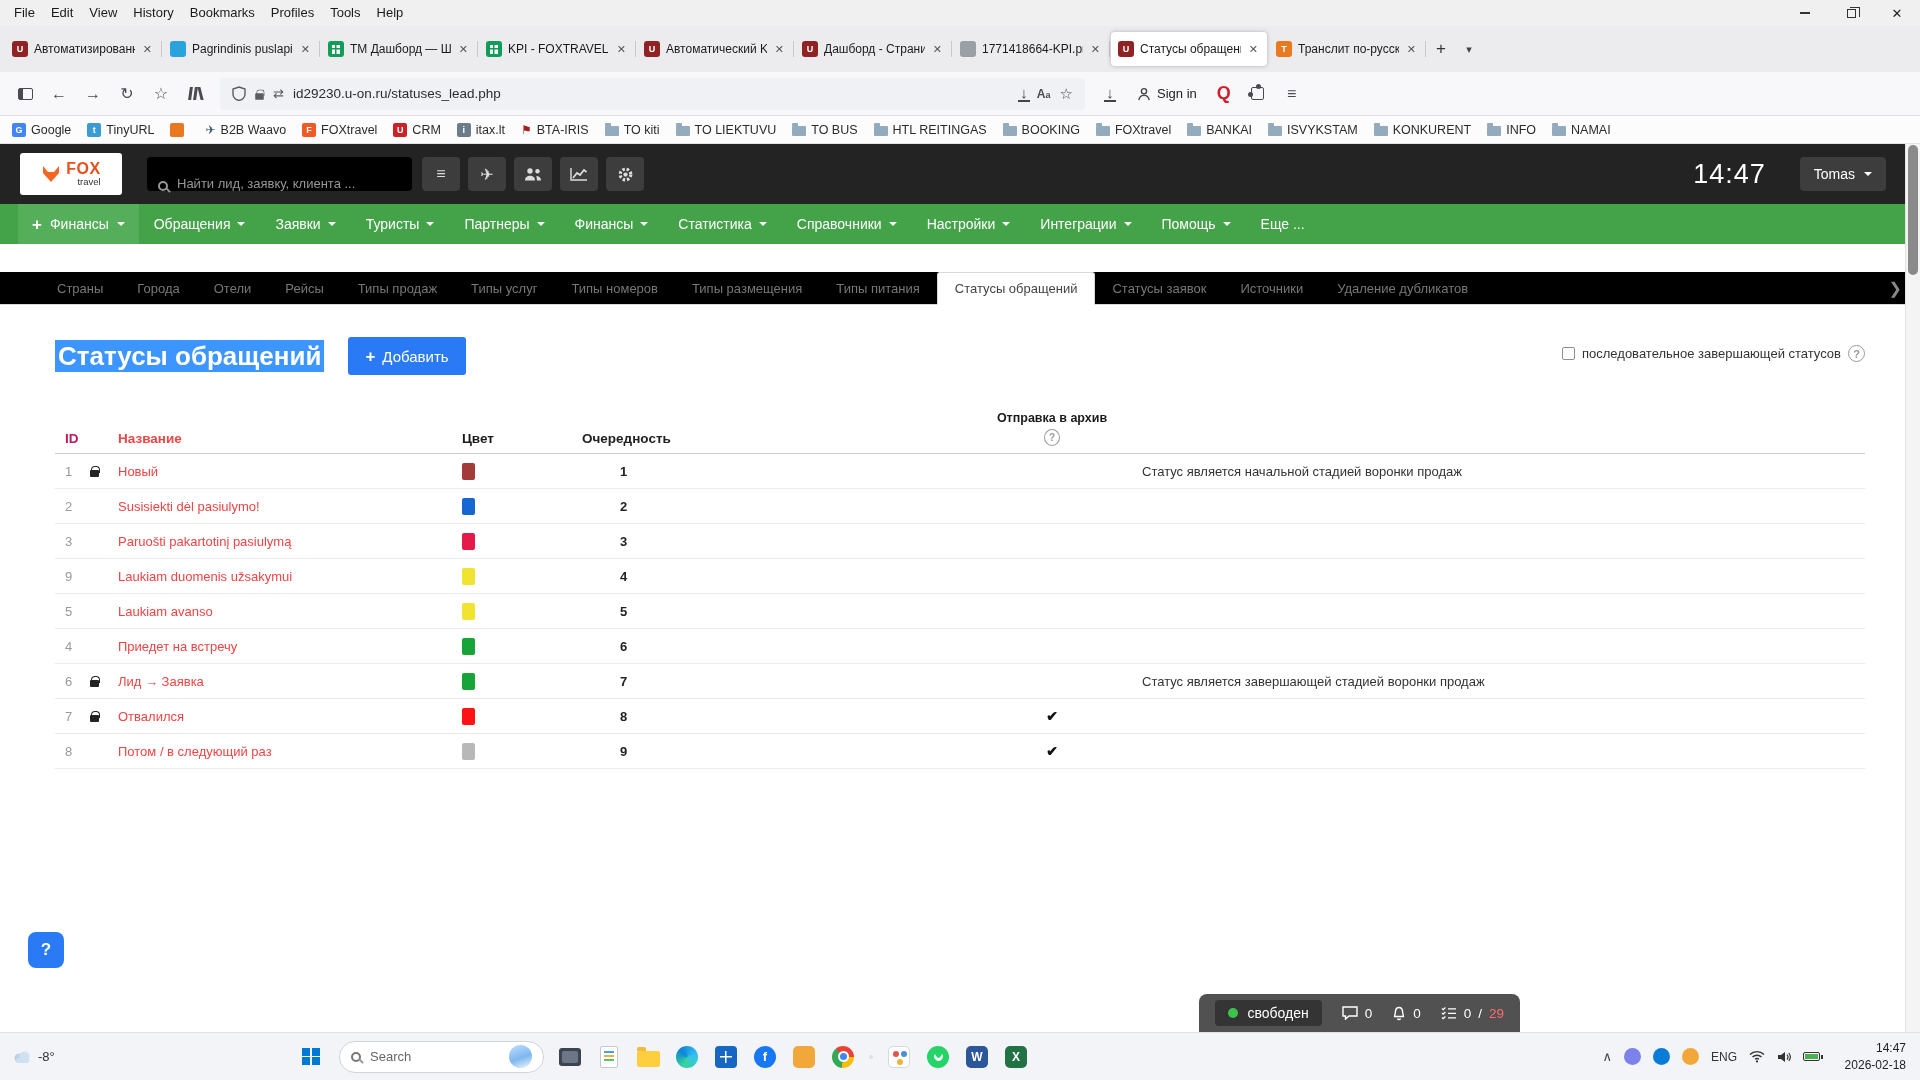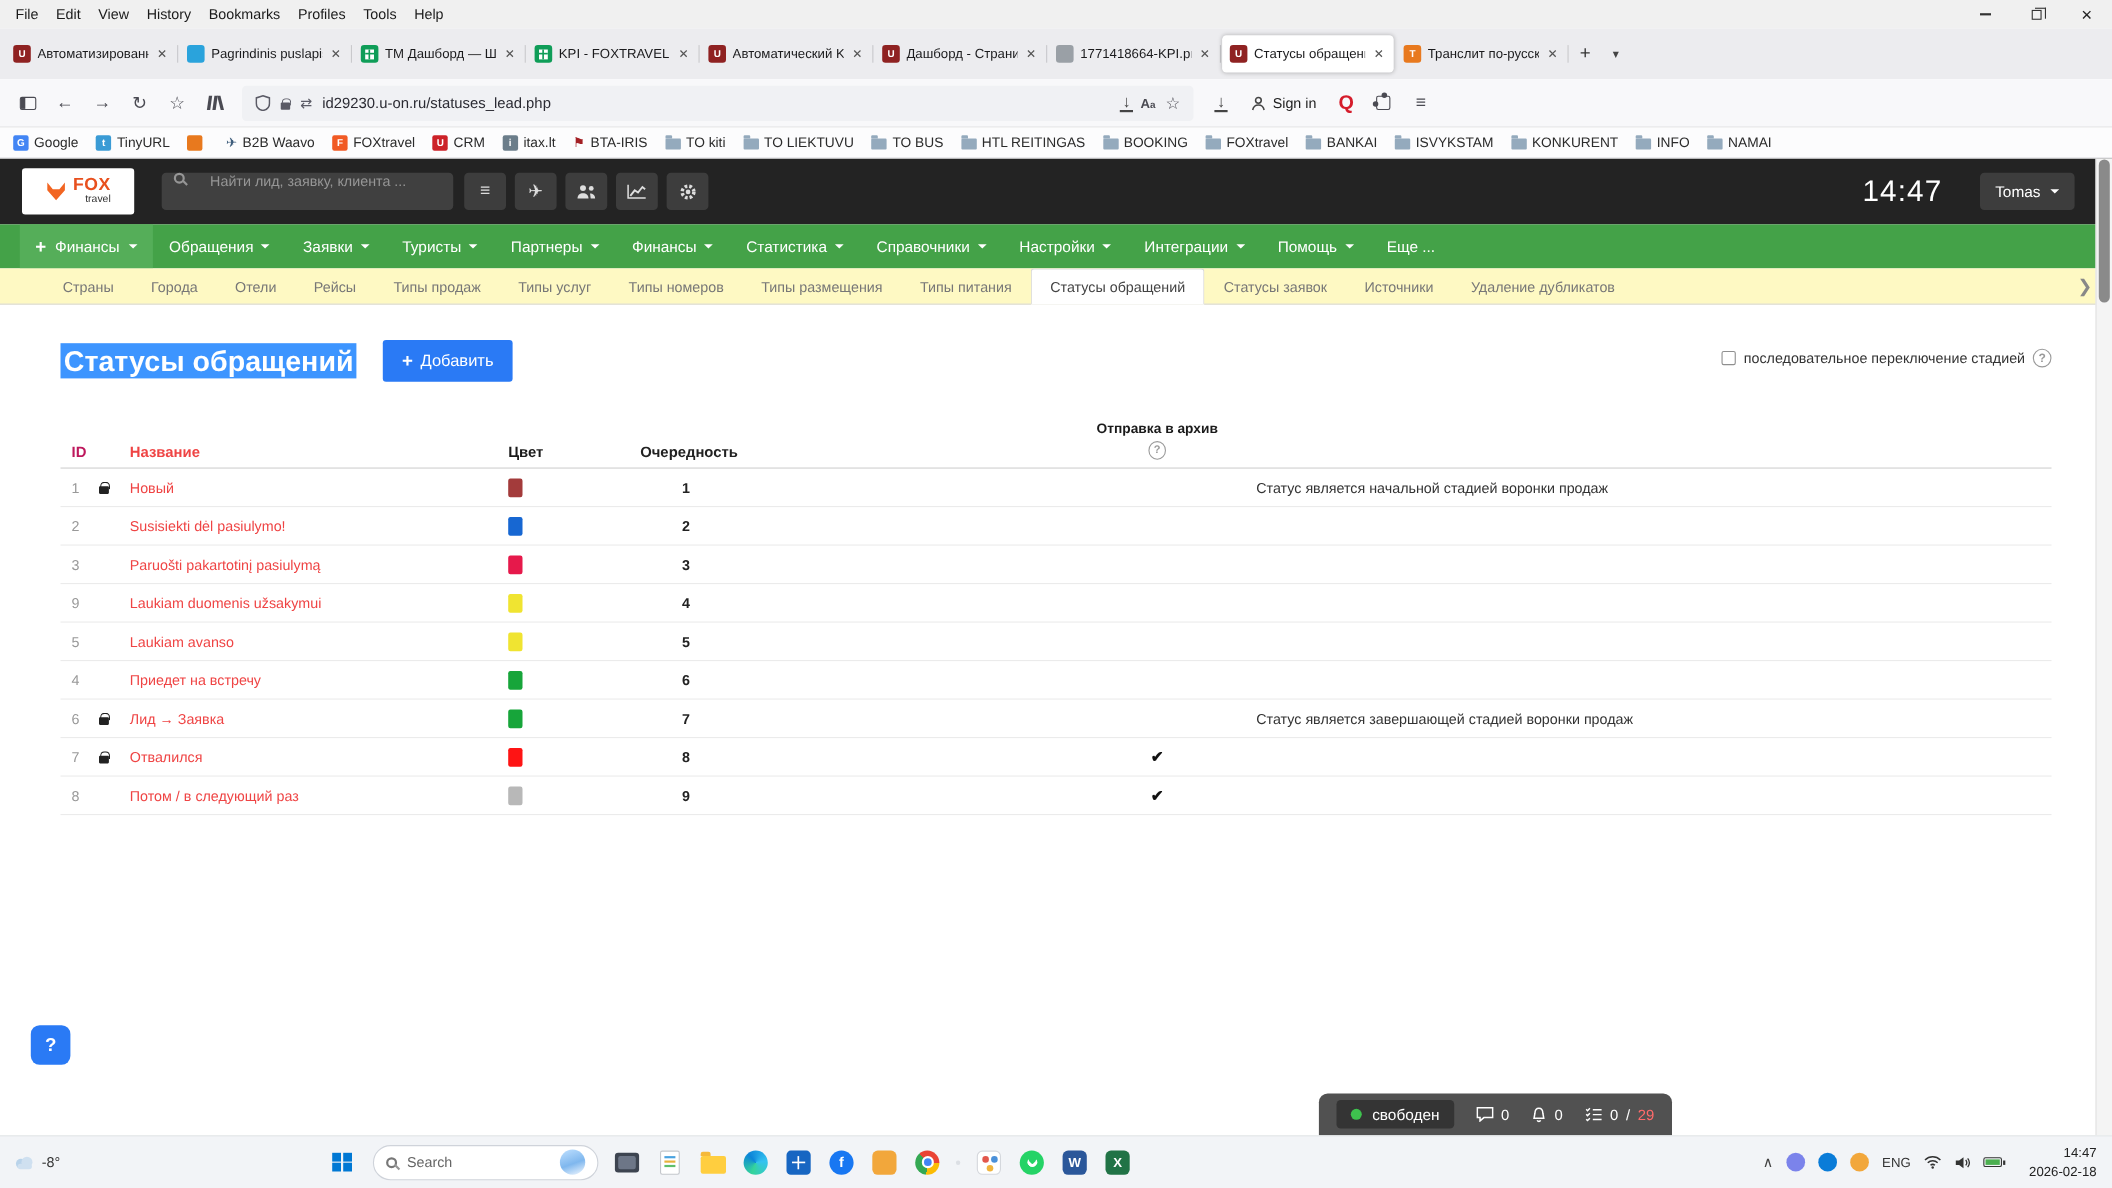--- a/index.html
+++ b/index.html
@@ -66,39 +66,39 @@
 
 
 .viewport{flex:1;position:relative;background:#fff;overflow:hidden}
 
 
 .appheader{height:60px;background:#232323;display:flex;align-items:center;padding:0 20px}
 .logo{width:102px;height:42px;background:#fff;border-radius:3px;display:flex;align-items:center;justify-content:center;gap:5px}
 .logo-txt{display:flex;flex-direction:column;line-height:1}
 .logo-fox{color:#e8501e;font-weight:bold;font-size:16px;letter-spacing:.5px}
 .logo-travel{color:#333;font-size:9.5px;align-self:flex-end}
-.appsearch{margin-left:25px;width:265px;height:34px;background:#404040;border-radius:4px;display:flex;align-items:flex-start;gap:23px;padding:0 11px}
+.appsearch{margin-left:25px;width:265px;height:34px;background:#000000;border-radius:4px;display:flex;align-items:flex-end;gap:9px;padding:0 11px}
 .appsearch input{flex:1;background:transparent;border:0;outline:0;color:#ccc;font-size:13px;font-family:inherit}
 .appsearch input::placeholder{color:#969696}
 .i-mag{width:10px;height:10px;border:2px solid #969696;border-radius:50%;position:relative;flex:0 0 10px}
 .i-mag::after{content:"";position:absolute;width:6px;height:2px;background:#969696;transform:rotate(45deg);right:-5px;bottom:-2px}
 .hbtns{display:flex;gap:8px;margin-left:10px}
 .hbtn{min-width:38px;height:34px;background:#3d3d3d;border-radius:4px;color:#ddd;display:flex;align-items:center;justify-content:center;font-size:16px}
 .clock{margin-left:auto;color:#fff;font-size:27px;font-weight:300;letter-spacing:1px}
 .userbtn{margin:0 14px 0 34px;background:#3d3d3d;border-radius:4px;color:#fff;font-size:14px;height:34px;display:flex;align-items:center;gap:9px;padding:0 14px}
 .caret{width:0;height:0;border-left:4px solid transparent;border-right:4px solid transparent;border-top:4.5px solid currentColor;display:inline-block}
 
 
 .greennav{height:40px;background:#44a248;display:flex;align-items:stretch;color:#fff;font-size:14px;padding-left:18px}
 .gn-item{display:flex;align-items:center;gap:7px;padding:0 15px}
 .gn-create{background:#55ae59;padding:0 14px;gap:8px}
 .gn-plus{font-size:17px;font-weight:bold;line-height:1}
 
 
-.subtabs{display:flex;align-items:flex-end;padding:0 40px;border-bottom:1px solid #d9d9d9;position:relative;background:#fef9c3}
+.subtabs{margin-top:28px;display:flex;align-items:flex-end;padding:0 40px;border-bottom:1px solid #d9d9d9;position:relative;background:#000000}
 .stab{padding:8px 17px;font-size:13px;color:#777;white-space:nowrap}
 .stab.active{border:1px solid #d9d9d9;border-bottom:1px solid #fff;margin-bottom:-1px;border-radius:3px 3px 0 0;color:#444;background:#fff}
 .stab-more{position:absolute;right:18px;bottom:6px;color:#888;font-size:16px}
 
 
 .content{padding:30px 55px 0 55px;position:relative}
 .title-row{display:flex;align-items:center;position:relative;height:42px}
 .page-title{font-size:26px;font-weight:bold}
 .page-title .sel{background:#3d95ff;color:#fff;padding:1px 3px}
 .add-btn{margin-left:24px;background:#2a7af5;color:#fff;height:38px;border-radius:3px;display:flex;align-items:center;gap:7px;padding:0 17px;font-size:15px;border:0}
@@ -513,21 +513,21 @@
 
     <div class="content">
       <div class="title-row">
         <h1 class="page-title"><span class="sel">Статусы обращений</span></h1>
         <button class="add-btn">
             <span class="add-plus">+</span>
             <span>Добавить</span>
           </button>
         <span class="seq">
           <span class="cbox"></span>
-          <span>последовательное переключение стадией</span>
+          <span>последовательное завершающей статусов</span>
           <span class="qmark">?</span>
         </span>
       </div>
 
       <div class="tbl">
         <div class="thead">
           <span class="c-id">ID</span>
           <span class="c-lock"></span>
           <span class="c-name">Название</span>
           <span class="c-color">Цвет</span>

